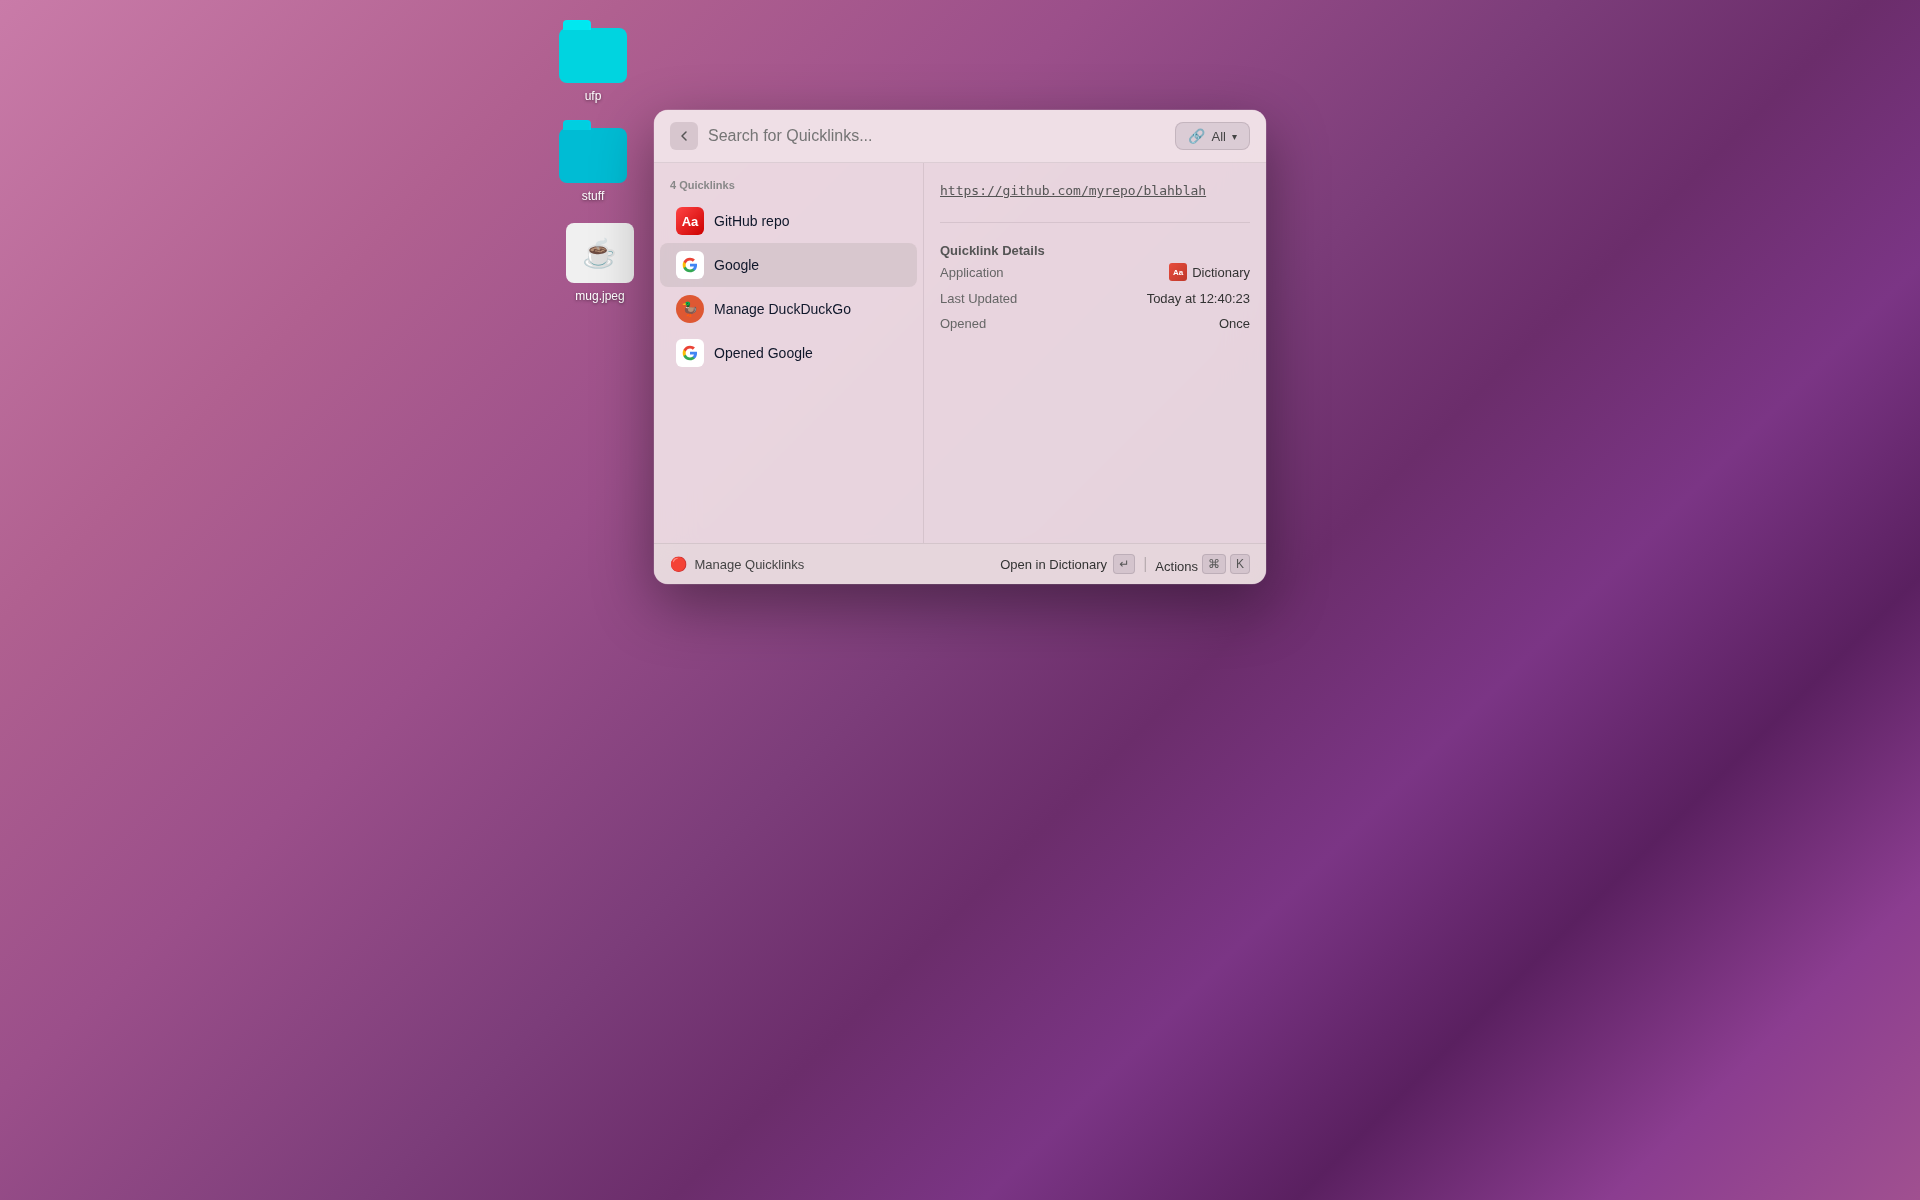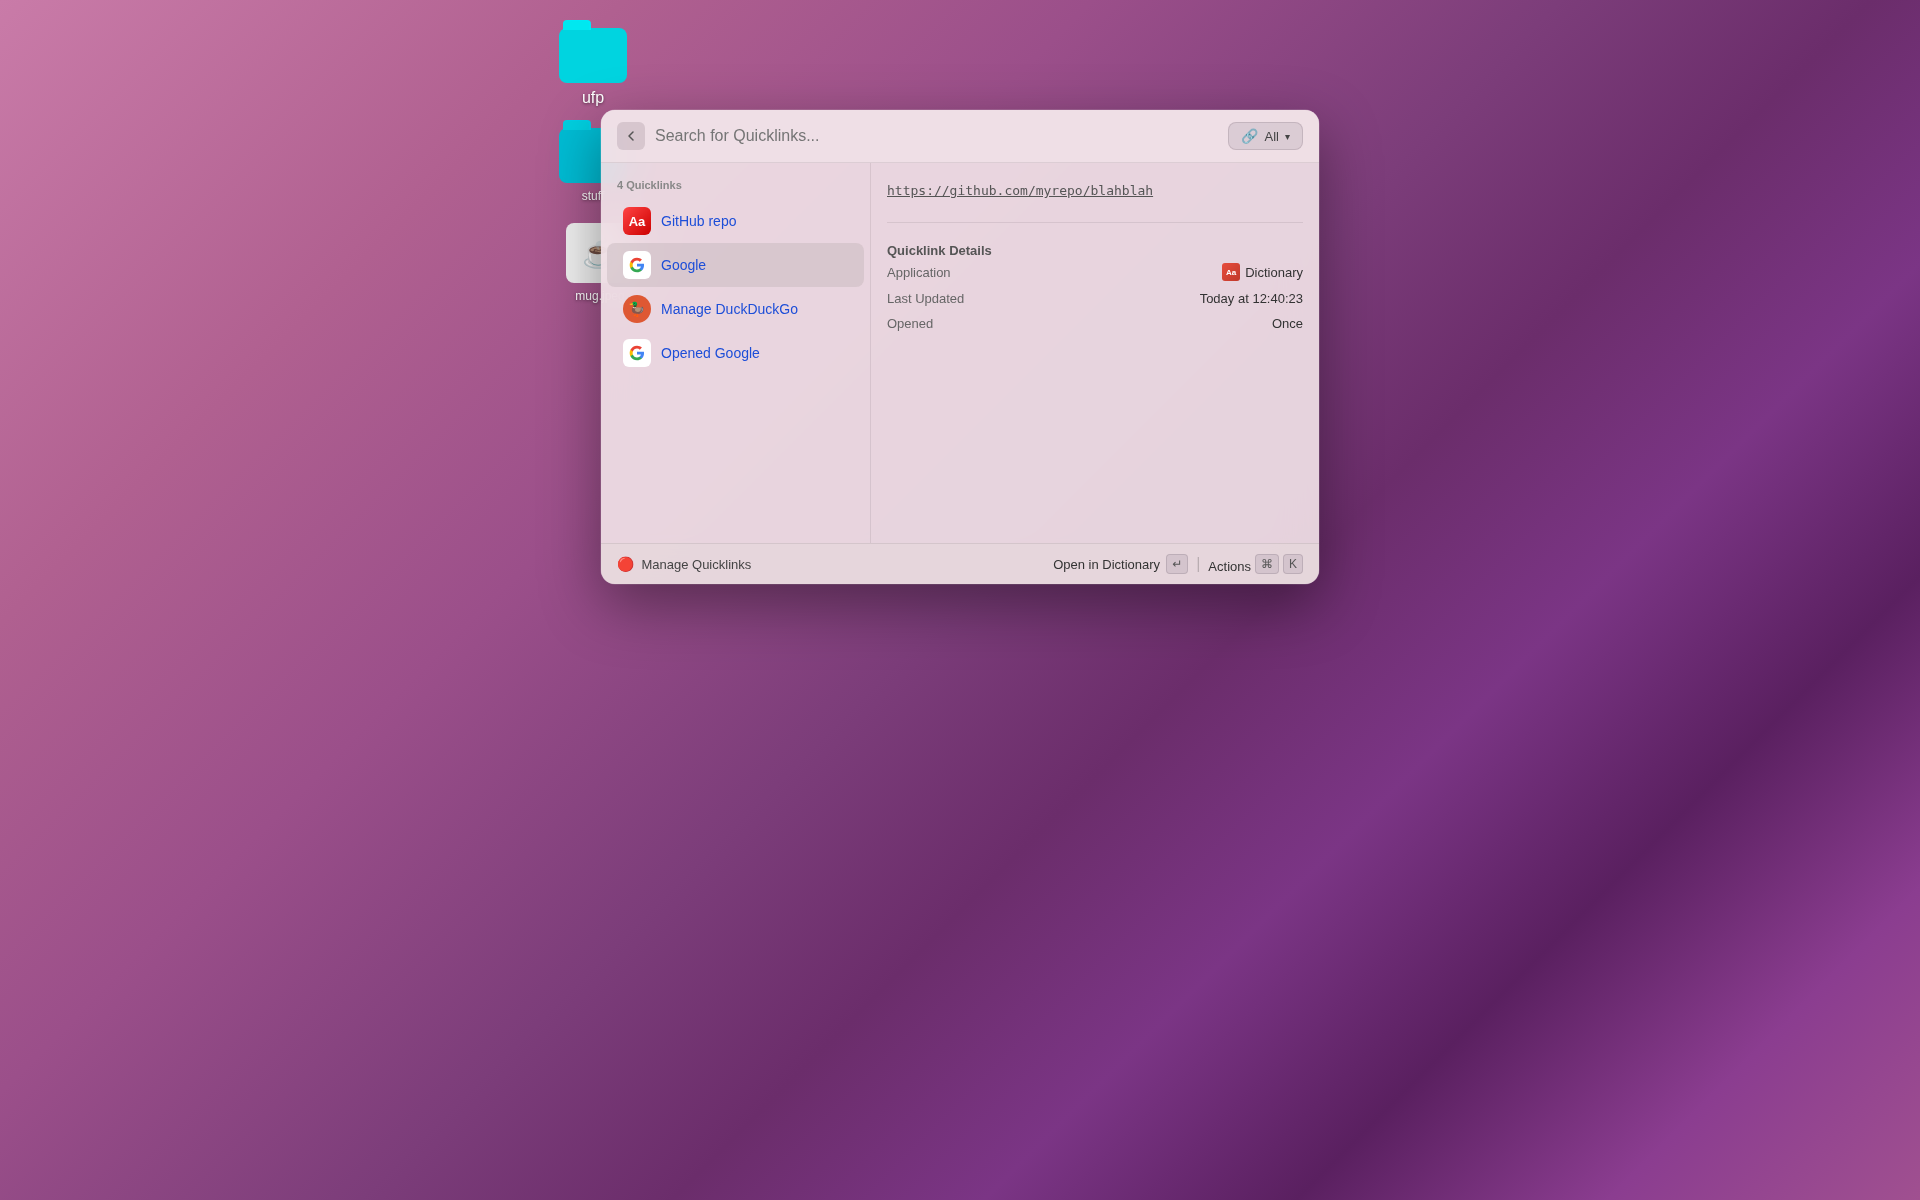--- a/index.html
+++ b/index.html
@@ -59,21 +59,21 @@
     .modal-overlay {
       position: absolute;
       top: 0; left: 0; right: 0; bottom: 0;
       display: flex;
       align-items: flex-start;
       justify-content: center;
       padding-top: 110px;
     }
 
     .modal {
-      width: 718px;
+      width: 612px;
       background: rgba(240, 225, 230, 0.92);
       backdrop-filter: blur(20px);
       -webkit-backdrop-filter: blur(20px);
       border-radius: 14px;
       box-shadow: 0 20px 60px rgba(0,0,0,0.4), 0 0 0 0.5px rgba(255,255,255,0.3);
       overflow: hidden;
     }
 
     
     .search-bar {
@@ -167,21 +167,21 @@
       border-radius: 6px;
       display: flex;
       align-items: center;
       justify-content: center;
       flex-shrink: 0;
       font-size: 16px;
     }
 
     .quicklink-item .item-name {
       font-size: 14px;
-      color: #1d4ed8;
+      color: #0f172a;
     }
 
     
     .right-panel {
       flex: 1;
       padding: 16px;
       display: flex;
       flex-direction: column;
       gap: 0;
     }
@@ -332,21 +332,21 @@
       font-weight: bold;
     }
   </style>
 </head>
 <body>
 
 <div class="desktop-icon" style="position:absolute; top:20px; right:1285px;">
   <div class="icon-shape folder-icon" style="background:#00d4e0; width:68px; height:55px; border-radius:8px; position:relative;">
     <div style="position:absolute; top:-7px; left:4px; width:26px; height:9px; background:#00e8f0; border-radius:4px 4px 0 0;"></div>
   </div>
-  <span class="icon-label" style="color:white; font-size:16px; text-shadow:0 1px 3px rgba(0,0,0,0.5);">ufp</span>
+  <span class="icon-label" style="color:white; font-size:12px; text-shadow:0 1px 3px rgba(0,0,0,0.5);">ufp</span>
 </div>
 
 <div class="desktop-icon" style="position:absolute; top:120px; right:1285px;">
   <div class="icon-shape folder-icon" style="background:#00bcd4; width:68px; height:55px; border-radius:8px; position:relative;">
     <div style="position:absolute; top:-7px; left:4px; width:26px; height:9px; background:#00cfe0; border-radius:4px 4px 0 0;"></div>
   </div>
   <span class="icon-label" style="color:white; font-size:12px; text-shadow:0 1px 3px rgba(0,0,0,0.5);">stuff</span>
 </div>
 
 <div class="desktop-icon" style="position:absolute; top:215px; right:1278px;">

